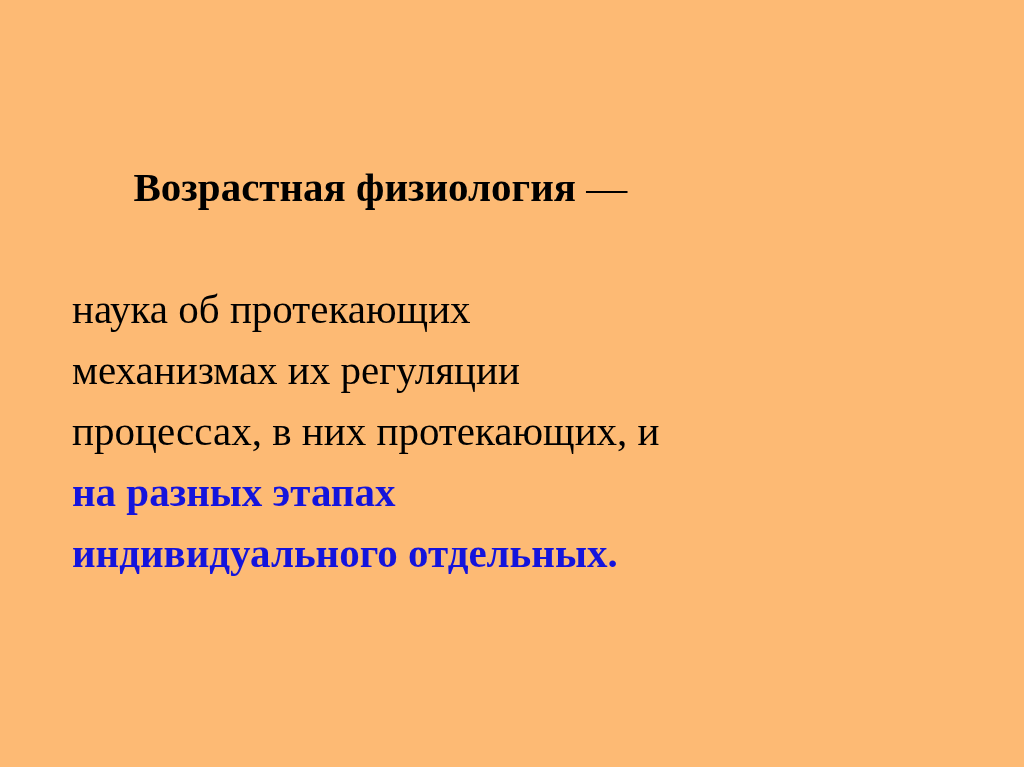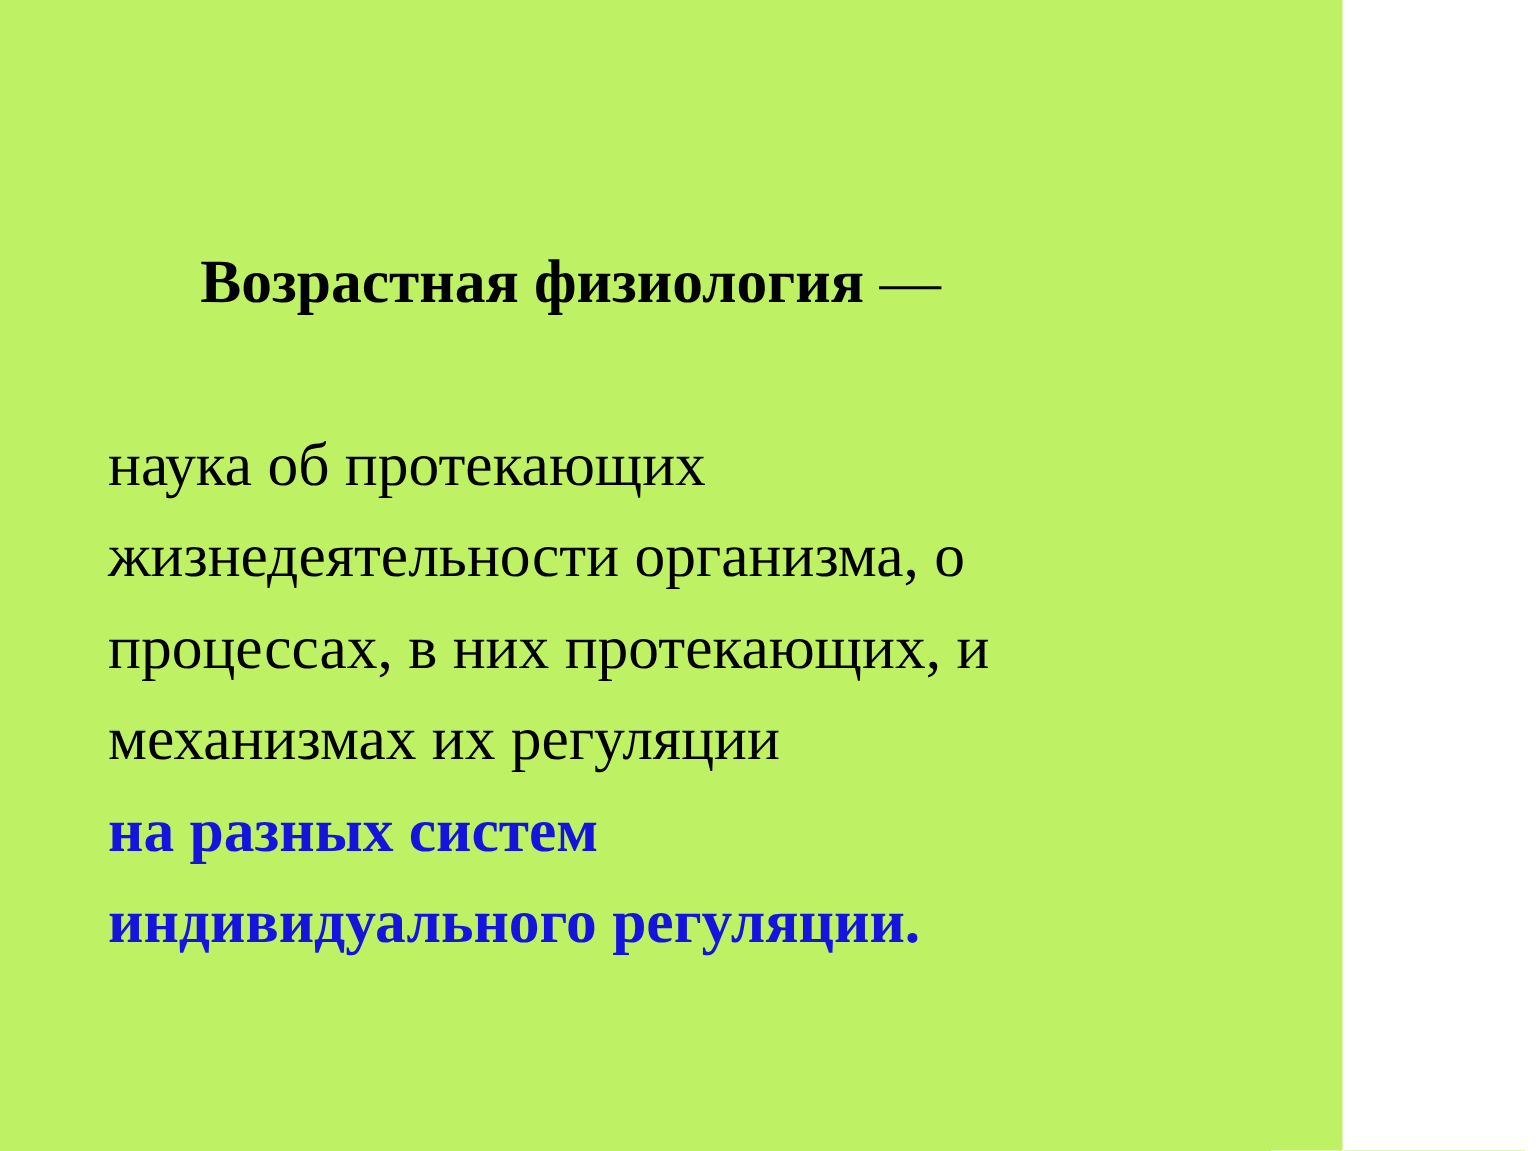--- a/index.html
+++ b/index.html
@@ -8,23 +8,23 @@
   }
   body {
     width: 1024px;
     height: 767px;
     background: #ffffff;
     font-family: "Liberation Serif", serif;
     overflow: hidden;
   }
   .slide {
     position: relative;
-    width: 895px;
+    width: 1024px;
     height: 767px;
-    background: #bef264;
+    background: #fdba74;
     box-sizing: border-box;
   }
   .content-block {
     position: absolute;
     left: 72px;
     top: 96px;
     width: 890px;
   }
   .line {
     font-family: "Liberation Serif", serif;
@@ -50,21 +50,20 @@
 <body>
 
 <div class="slide">
   <div class="content-block">
 
     <div class="line">
       <span class="term">Возрастная физиология</span><span class="normal"> —</span>
     </div>
 
     <div class="line">наука об протекающих</div>
-    <div class="line">жизнедеятельности организма, о</div>
+    <div class="line">механизмах их регуляции</div>
     <div class="line">процессах, в них протекающих, и</div>
-    <div class="line">механизмах их регуляции</div>
 
-    <div class="line highlight">на разных систем</div>
-    <div class="line highlight">индивидуального регуляции.</div>
+    <div class="line highlight">на разных этапах</div>
+    <div class="line highlight">индивидуального отдельных.</div>
 
   </div>
 </div>
 
 </body></html>

